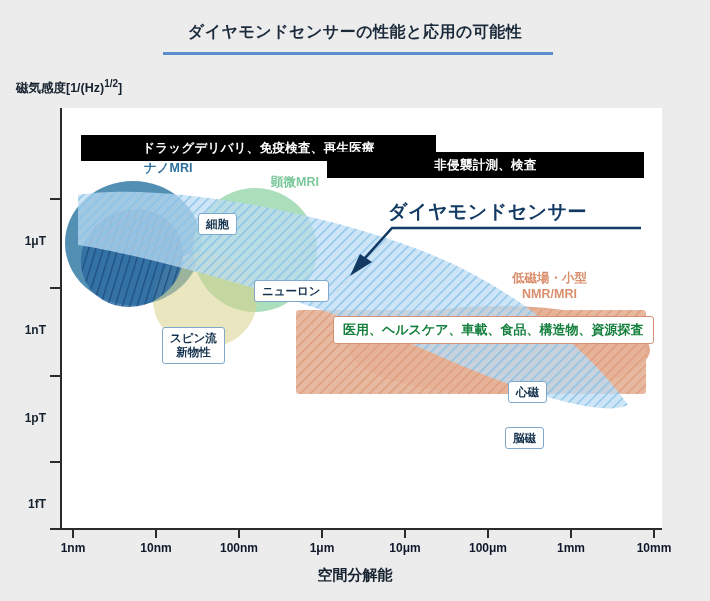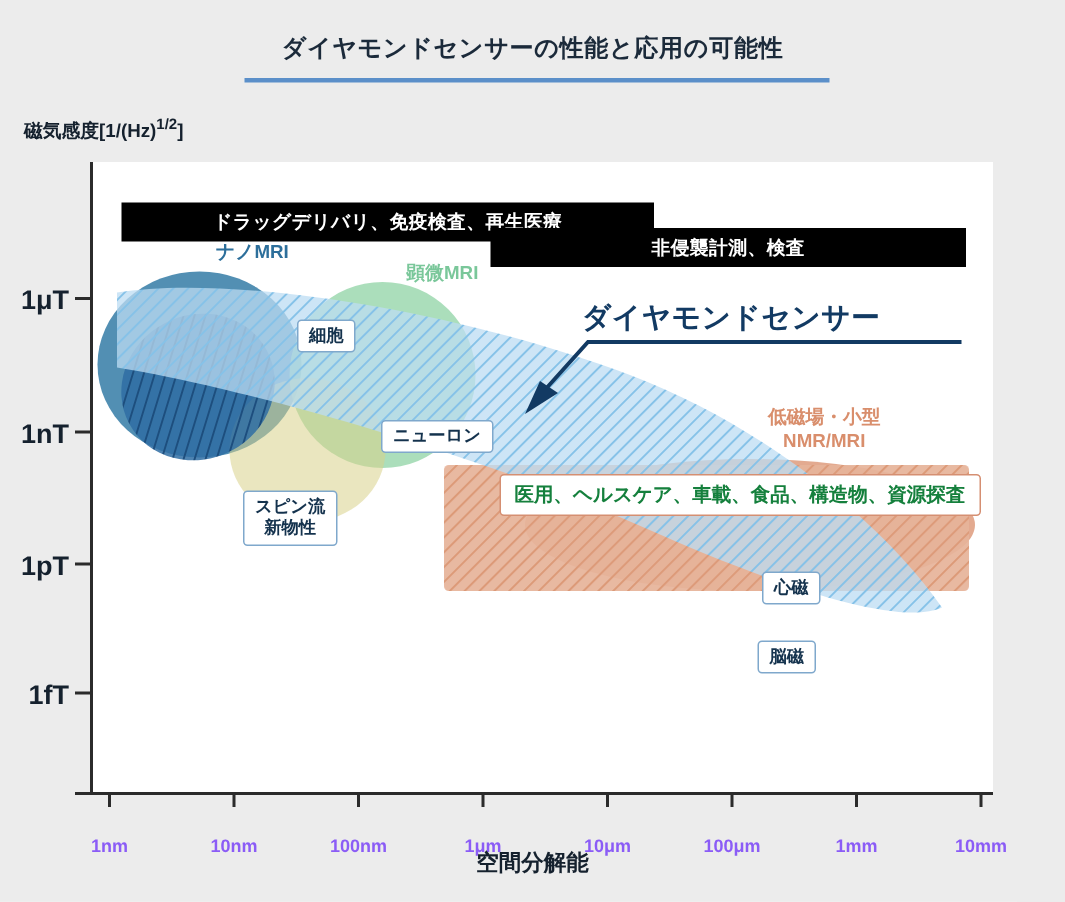--- a/index.html
+++ b/index.html
@@ -86,38 +86,39 @@
     position: absolute;
     width: 12px;
     height: 2px;
     background: #2b2b2b;
     left: 50px;
   }
   .ytick-label {
     position: absolute;
     right: 0;
     text-align: right;
-    font-size: 18px;
+    font-size: 12px;
     font-weight: bold;
     color: #15212e;
     width: 46px;
+    margin-top: 44px;
   }
   .xtick {
     position: absolute;
     top: 528px;
     width: 2px;
     height: 10px;
     background: #2b2b2b;
   }
   .xtick-label {
     position: absolute;
-    top: 557px;
+    top: 541px;
     font-size: 12px;
     font-weight: bold;
-    color: #8b5cf6;
+    color: #0f172a;
     transform: translateX(-50%);
     white-space: nowrap;
   }
 
   
   .banner {
     position: absolute;
     background: #000000;
     color: #ffffff;
     font-size: 12.5px;

